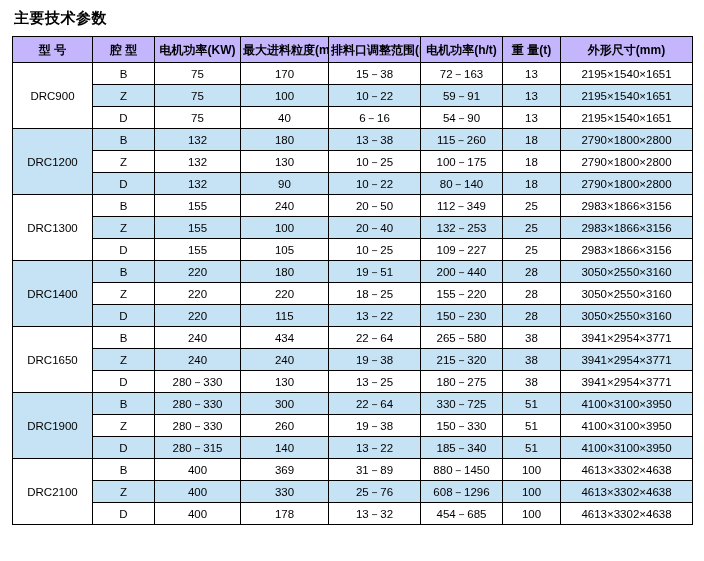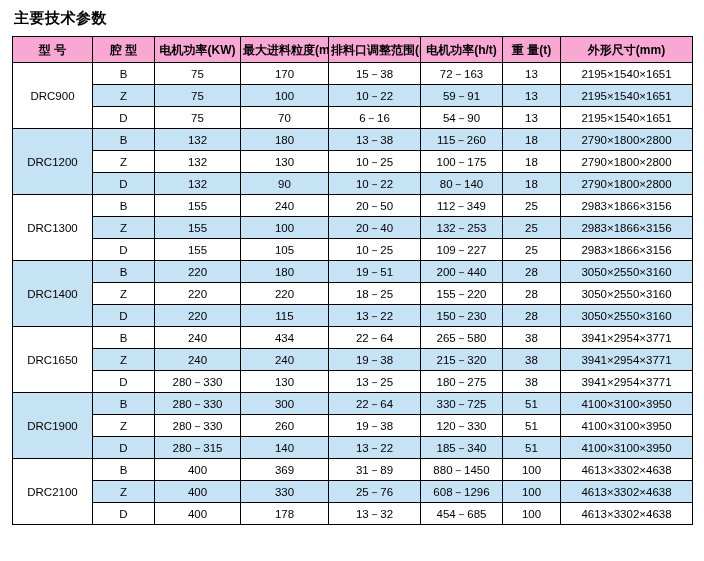--- a/index.html
+++ b/index.html
@@ -40,21 +40,21 @@
     text-align: center;
     vertical-align: middle;
     font-size: 11.5px;
     height: 21px;
     padding: 0 2px;
     line-height: 14px;
     white-space: nowrap;
     overflow: hidden;
   }
   table.spec thead th {
-    background: #f9a8d4;
+    background: #c4b5fd;
     font-weight: bold;
     font-size: 12px;
     height: 25px;
   }
   td.model {
     font-size: 12px;
     background: #ffffff;
   }
   tr.shade td {
     background: #c6e2f5;
@@ -117,21 +117,21 @@
           <td>75</td>
           <td>100</td>
           <td>10－22</td>
           <td>59－91</td>
           <td>13</td>
           <td>2195×1540×1651</td>
         </tr>
         <tr class="plain">
           <td>D</td>
           <td>75</td>
-          <td>70</td>
+          <td>40</td>
           <td>6－16</td>
           <td>54－90</td>
           <td>13</td>
           <td>2195×1540×1651</td>
         </tr>
         <tr class="shade">
           <td class="model" rowspan="3">DRC1200</td>
           <td>B</td>
           <td>132</td>
           <td>180</td>
@@ -250,21 +250,21 @@
           <td>22－64</td>
           <td>330－725</td>
           <td>51</td>
           <td>4100×3100×3950</td>
         </tr>
         <tr class="plain">
           <td>Z</td>
           <td>280－330</td>
           <td>260</td>
           <td>19－38</td>
-          <td>120－330</td>
+          <td>150－330</td>
           <td>51</td>
           <td>4100×3100×3950</td>
         </tr>
         <tr class="shade">
           <td>D</td>
           <td>280－315</td>
           <td>140</td>
           <td>13－22</td>
           <td>185－340</td>
           <td>51</td>

